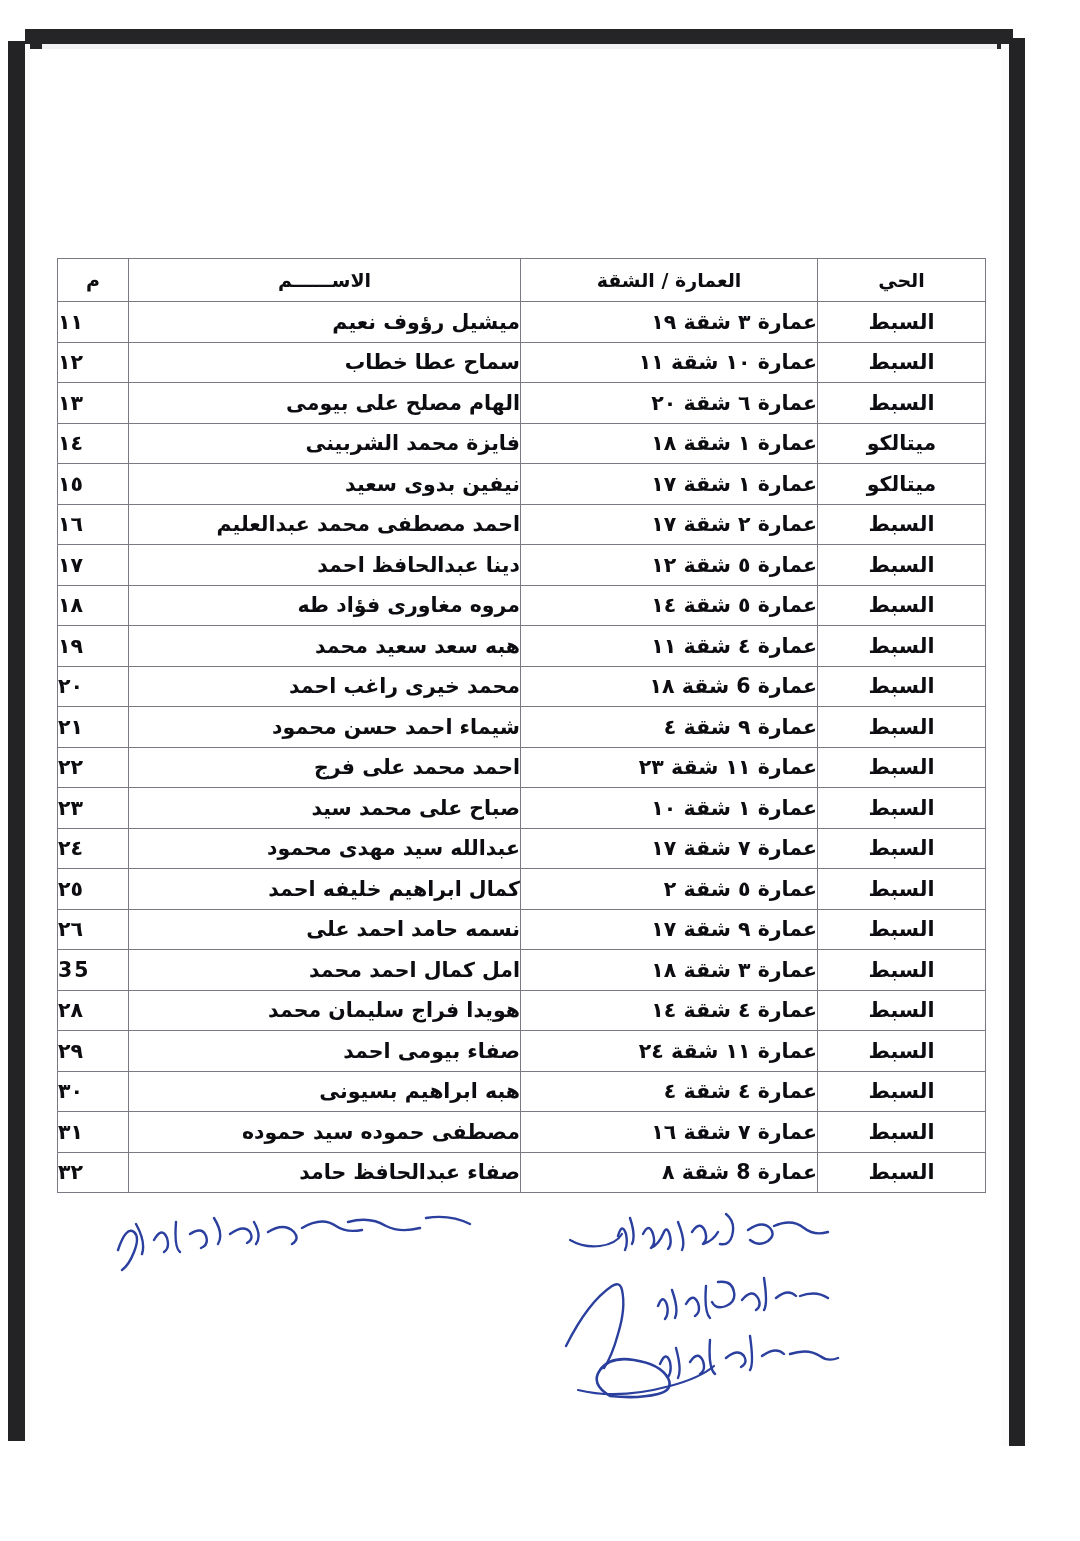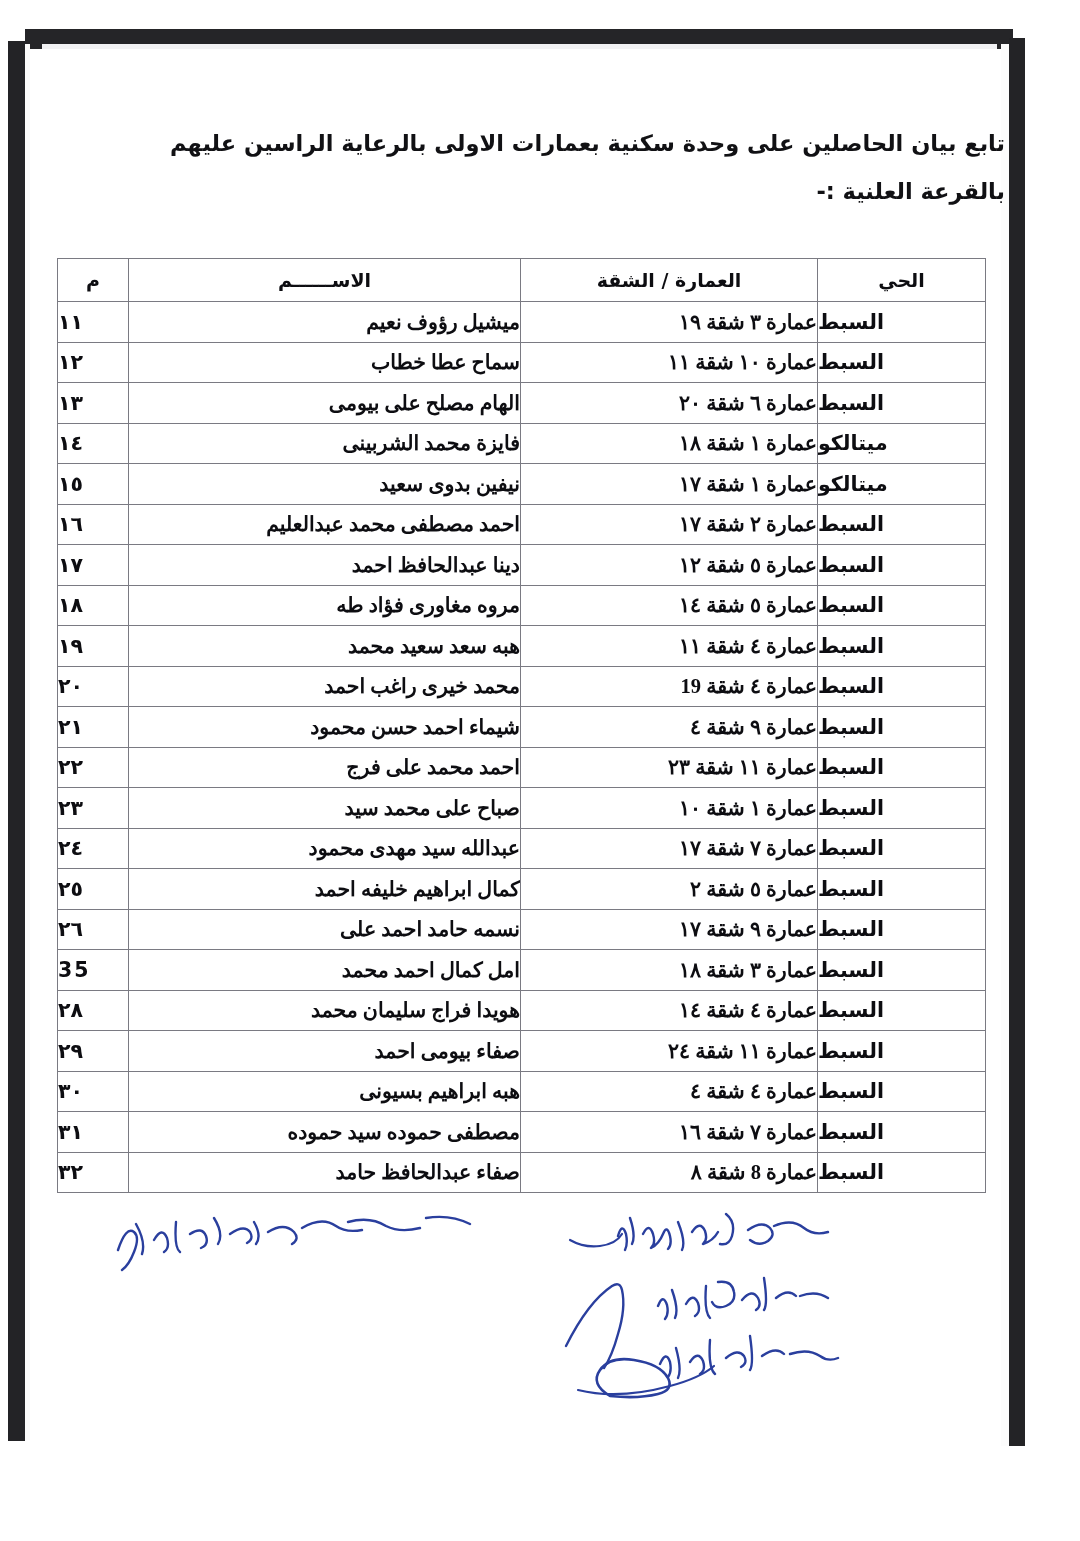--- a/index.html
+++ b/index.html
@@ -158,31 +158,29 @@
   td.serial {
     text-align: left;
     font-size: 20px;
     letter-spacing: 2px;
   }
   td.name {
     text-align: right;
     padding-right: 0;
     padding-left: 18px;
     letter-spacing: 0.2px;
-    font-family: Liberation Serif, serif;
   }
   td.unit {
     text-align: right;
     padding-right: 0;
     padding-left: 16px;
     letter-spacing: 0.4px;
-    font-family: Liberation Serif, serif;
   }
   td.area {
-    text-align: left;
+    text-align: center;
     padding-right: 0;
     padding-left: 14px;
     letter-spacing: 0.2px;
   }
   th.h-serial { font-size: 20px; }
   th.h-name   { letter-spacing: 0px; }
 
   
   .signatures {
     position: absolute;
@@ -205,24 +203,20 @@
   <div class="frame-top-hl"></div>
   <div class="frame-corner-l"></div>
   <div class="frame-corner-r"></div>
   <div class="frame-left"></div>
   <div class="frame-left-in"></div>
   <div class="frame-right"></div>
   <div class="frame-right-in"></div>
 
   <div class="sheet"></div>
 
-  <div class="heading">
-    <span>تابع بيان الحاصلين على وحدة سكنية بعمارات الاولى بالرعاية الراسين عليهم</span>
-    <span class="line2">بالقرعة العلنية :-</span>
-  </div>
 
   <div class="tbl-wrap">
     <table class="listing">
       <colgroup>
         <col class="c-area">
         <col class="c-unit">
         <col class="c-name">
         <col class="c-serial">
       </colgroup>
       <thead>
@@ -283,21 +277,21 @@
             <td class="serial">١٨</td>
           </tr>
           <tr>
             <td class="area">السبط</td>
             <td class="unit">عمارة ٤ شقة ١١</td>
             <td class="name">هبه سعد سعيد محمد</td>
             <td class="serial">١٩</td>
           </tr>
           <tr>
             <td class="area">السبط</td>
-            <td class="unit">عمارة ٤ شقة 19</td>
+            <td class="unit">عمارة 6 شقة ١٨</td>
             <td class="name">محمد خيرى راغب احمد</td>
             <td class="serial">٢٠</td>
           </tr>
           <tr>
             <td class="area">السبط</td>
             <td class="unit">عمارة ٩ شقة ٤</td>
             <td class="name">شيماء احمد حسن محمود</td>
             <td class="serial">٢١</td>
           </tr>
           <tr>

